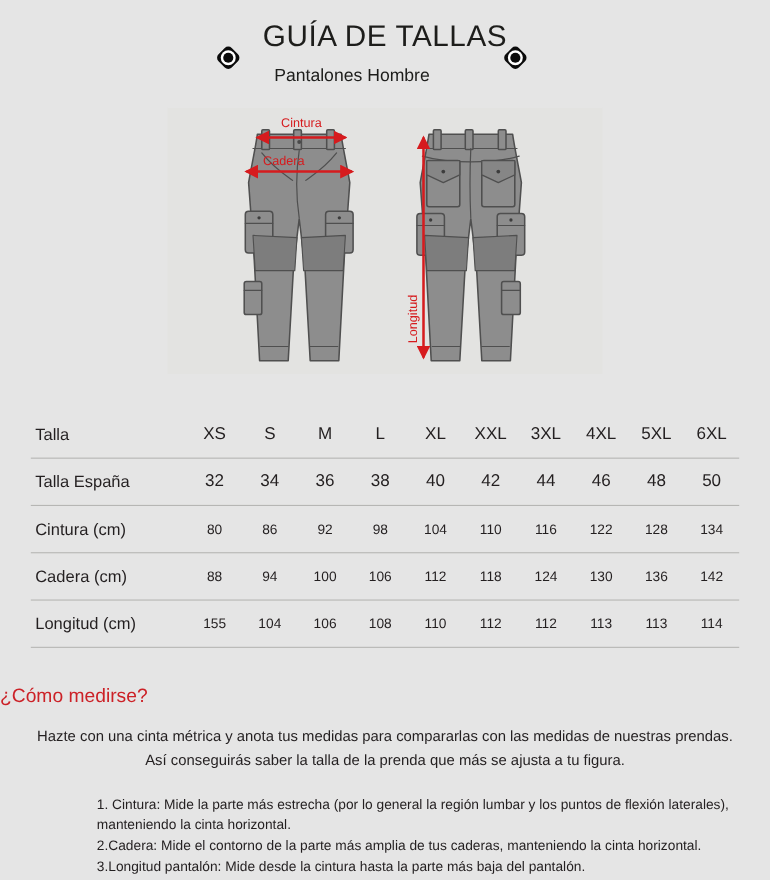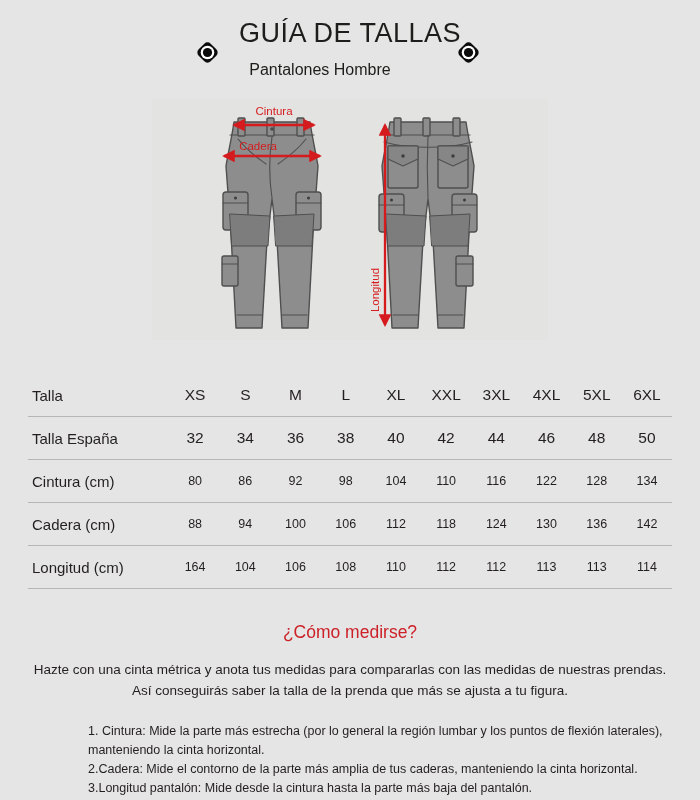--- a/index.html
+++ b/index.html
@@ -22,21 +22,21 @@
   
   .illustration{position:absolute;left:152px;top:98px;width:396px;height:242px;}
   
   .size-table{position:absolute;left:28px;top:374px;width:644px;}
   .trow{display:flex;align-items:center;height:42px;border-bottom:1px solid #b6b6b4;}
   .tlabel{width:138px;font-size:15px;padding-left:4px;color:#231f20;}
   .tcell{flex:1;text-align:center;font-size:12.5px;color:#231f20;}
   .trow.thead-row .tcell{font-size:15.5px;}
   
   .measure-heading{
-    position:absolute;top:622px;left:0;width:700px;text-align:center;
+    position:absolute;top:622px;left:0;width:700px;text-align:left;
     font-size:17.5px;color:#cc2127;
   }
   .measure-intro{
     position:absolute;top:659px;left:0;width:700px;text-align:center;
     font-size:13.5px;line-height:21px;color:#231f20;
   }
   .measure-notes{
     position:absolute;top:722px;left:44px;width:630px;
     font-size:12.5px;line-height:19px;color:#231f20;text-align:left;margin-left:44px;
   }
@@ -188,21 +188,21 @@
         <div class="tcell">106</div>
         <div class="tcell">112</div>
         <div class="tcell">118</div>
         <div class="tcell">124</div>
         <div class="tcell">130</div>
         <div class="tcell">136</div>
         <div class="tcell">142</div>
       </div>
       <div class="trow">
         <div class="tlabel">Longitud (cm)</div>
-        <div class="tcell">164</div>
+        <div class="tcell">155</div>
         <div class="tcell">104</div>
         <div class="tcell">106</div>
         <div class="tcell">108</div>
         <div class="tcell">110</div>
         <div class="tcell">112</div>
         <div class="tcell">112</div>
         <div class="tcell">113</div>
         <div class="tcell">113</div>
         <div class="tcell">114</div>
       </div>

